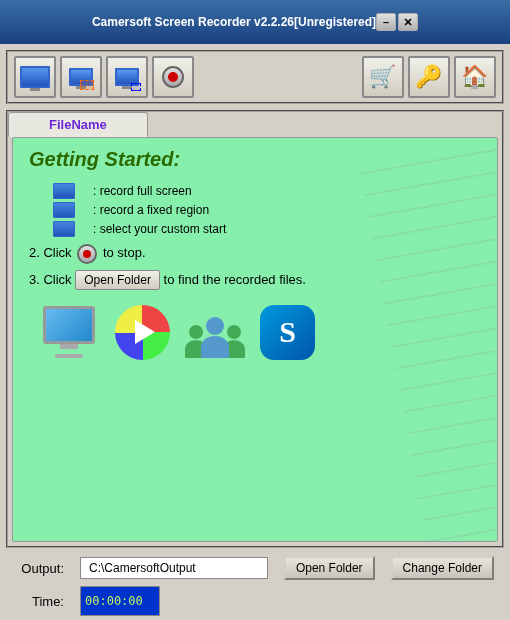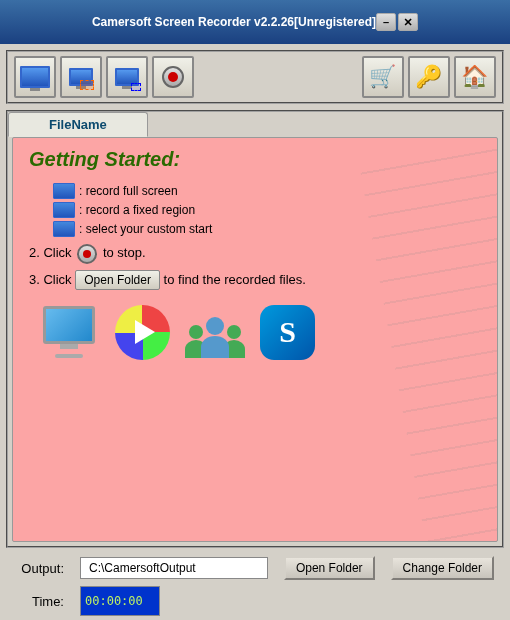--- a/index.html
+++ b/index.html
@@ -149,27 +149,27 @@
       color: #333;
       margin-right: 2px;
       margin-top: 2px;
       border-radius: 3px 3px 0 0;
     }
     .tab.active {
       background: #e8e8e0;
       border-bottom: 1px solid #e8e8e0;
       font-weight: bold;
       margin-top: 0;
-      color: #0c4a6e;
+      color: #6d28d9;
     }
 
     
     .content-panel {
       flex: 1;
-      background: #fca5a5;
+      background: #86efac;
       border: 1px solid #999;
       margin: 0 4px 4px 4px;
       border-radius: 2px;
       padding: 10px 16px;
       position: relative;
       overflow: hidden;
     }
 
     
     .film-strip {
@@ -202,21 +202,21 @@
     .instruction-item {
       margin-bottom: 6px;
       color: #000;
       font-size: 13px;
       line-height: 1.6;
     }
     .instruction-sub {
       margin-left: 24px;
       display: flex;
       align-items: center;
-      gap: 4px;
+      gap: 18px;
       margin-bottom: 3px;
       font-size: 12px;
     }
 
     .mini-screen-icon {
       width: 22px;
       height: 16px;
       border: 1px solid #3366cc;
       background: linear-gradient(to bottom, #4488dd, #2255bb);
       border-radius: 1px;

